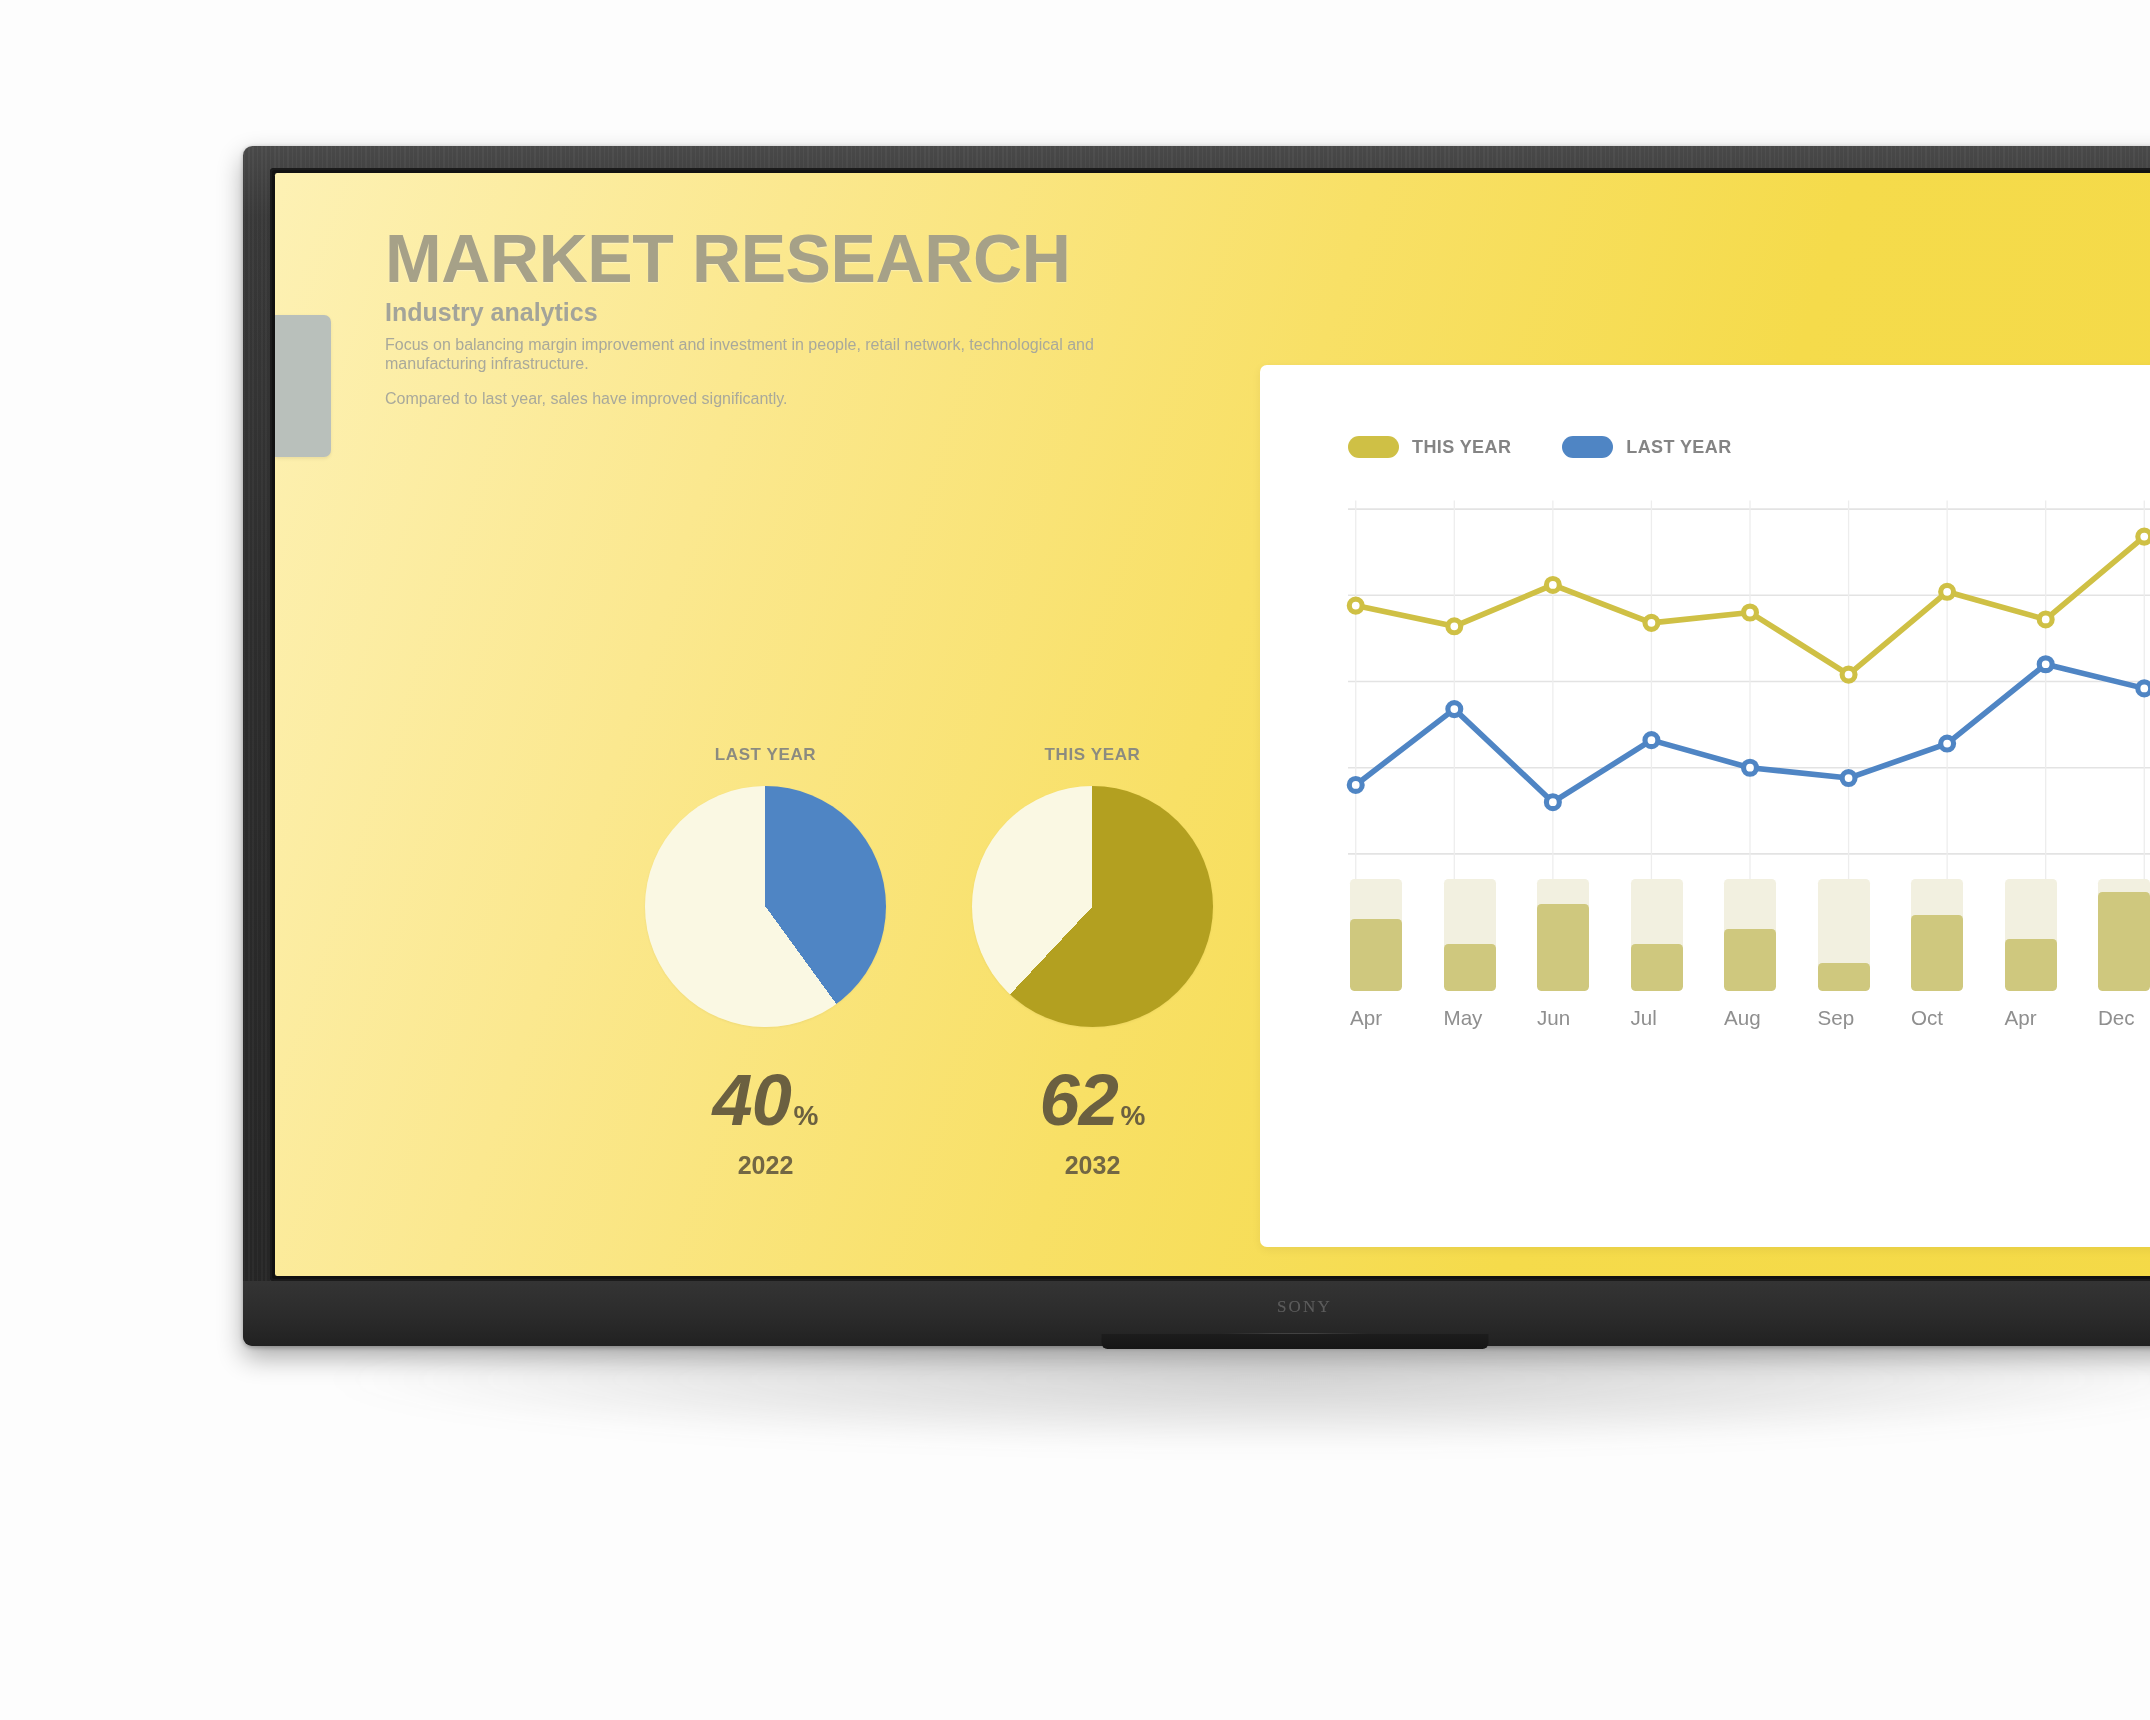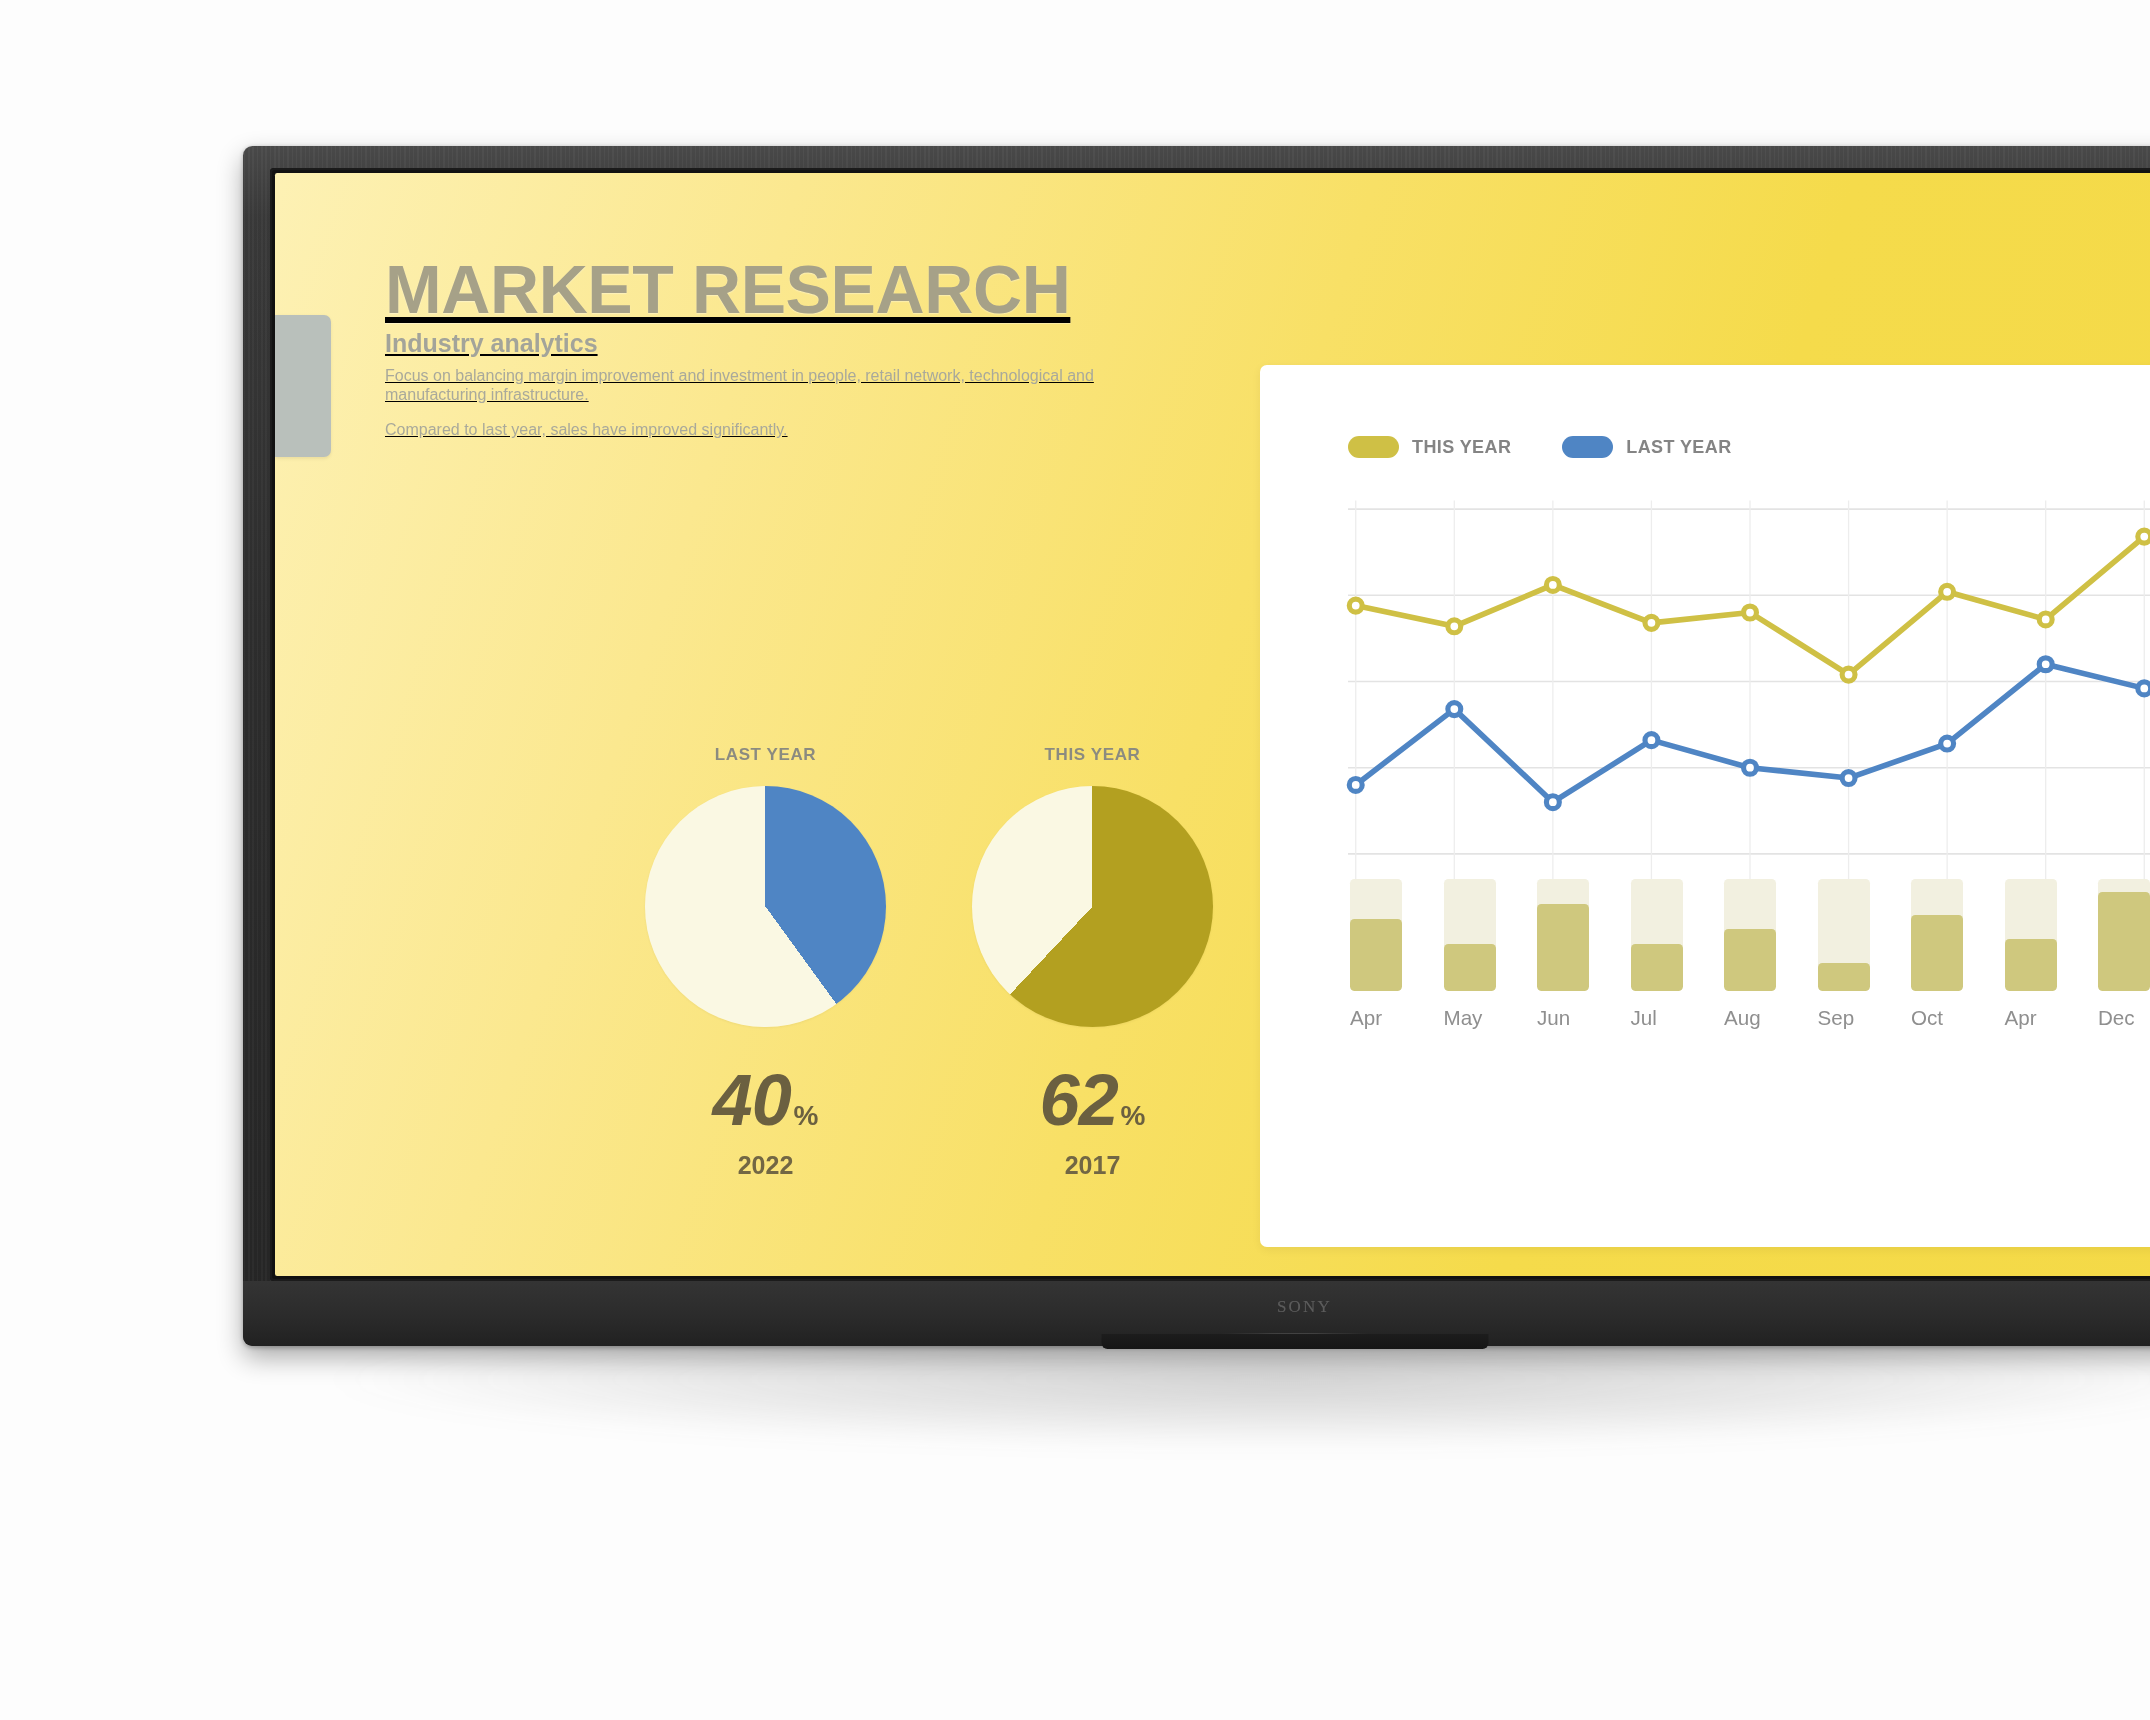--- a/index.html
+++ b/index.html
@@ -73,21 +73,21 @@
 
   
   .deco-left{
     position:absolute;left:0;top:142px;width:56px;height:142px;
     background:#b9c0bb;
     border-radius:0 6.9px 6.9px 0;
     box-shadow:0 1.3px 3.4px rgba(0,0,0,.07);
   }
 
   
-  .left-col{position:absolute;left:110px;top:82px;width:903px;text-decoration:underline;}
+  .left-col{position:absolute;left:110px;top:51px;width:903px;}
   .title{
     font-size:68px;font-weight:700;letter-spacing:-0.4px;line-height:1;
     color:#a6a188;margin:0 0 3.4px 0;
     text-shadow:0 0.9px 1.3px rgba(255,255,255,.35);
   }
   .subtitle{
     font-size:25px;font-weight:700;color:#a3a49a;margin:7.7px 0 0 0;line-height:1;
   }
   .para{
     font-size:16px;line-height:1.22;color:#a9a99b;margin:10px 0 0 0;max-width:744px;font-weight:400;
@@ -185,21 +185,21 @@
         </div>
         <div class="pie-year">2022</div>
       </div>
 
       <div class="pie-wrap b">
         <div class="pie-head">THIS YEAR</div>
         <div class="pie" id="pie1" style="background: conic-gradient(rgb(179, 160, 32) 0deg, rgb(179, 160, 32) 223.2deg, rgb(250, 248, 227) 223.2deg, rgb(250, 248, 227) 360deg);"></div>
         <div class="pie-value">
           <span class="pie-num">62</span><span class="pie-pct">%</span>
         </div>
-        <div class="pie-year">2017</div>
+        <div class="pie-year">2032</div>
       </div>
 
     </div>
 
     <div class="card">
 
       <div class="legend">
         <div class="legend-item">
           <span class="legend-pill" id="legendpill0" style="background: rgb(207, 192, 69);"></span>
           <span class="legend-text">THIS YEAR</span>

